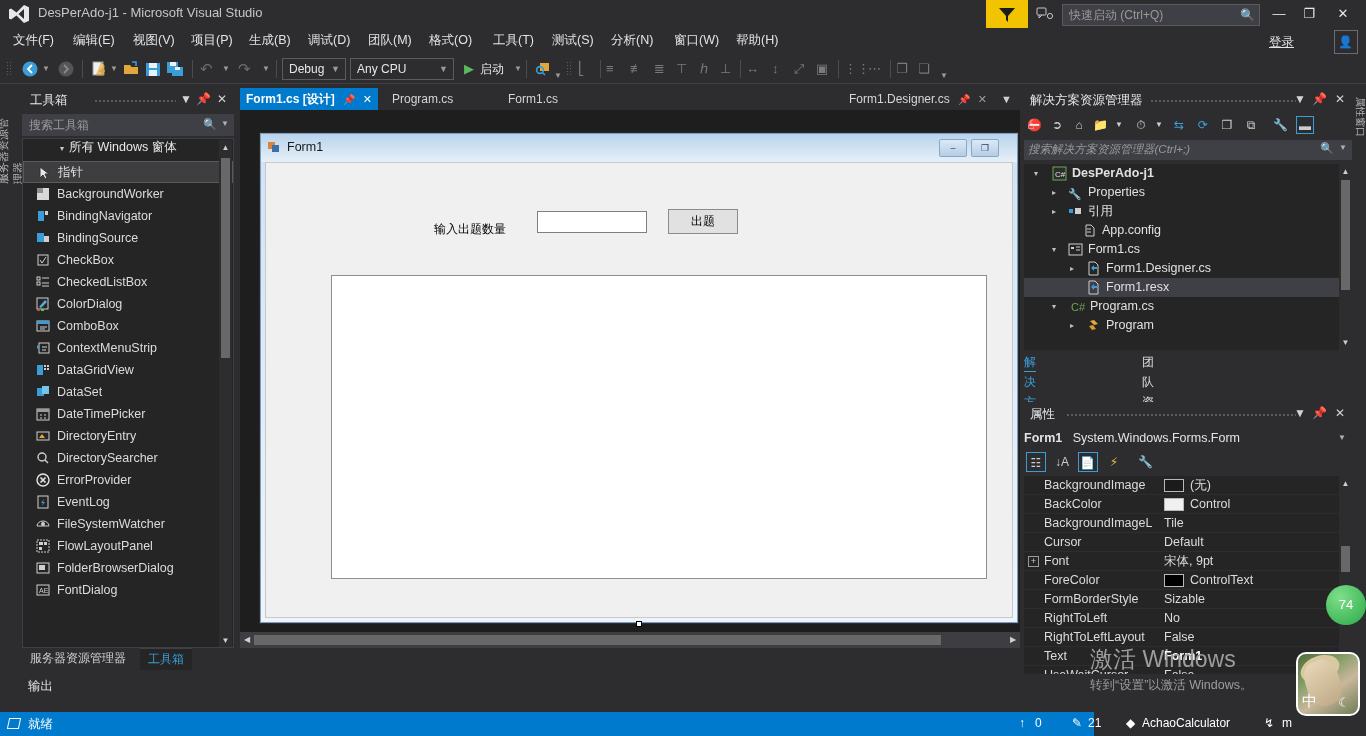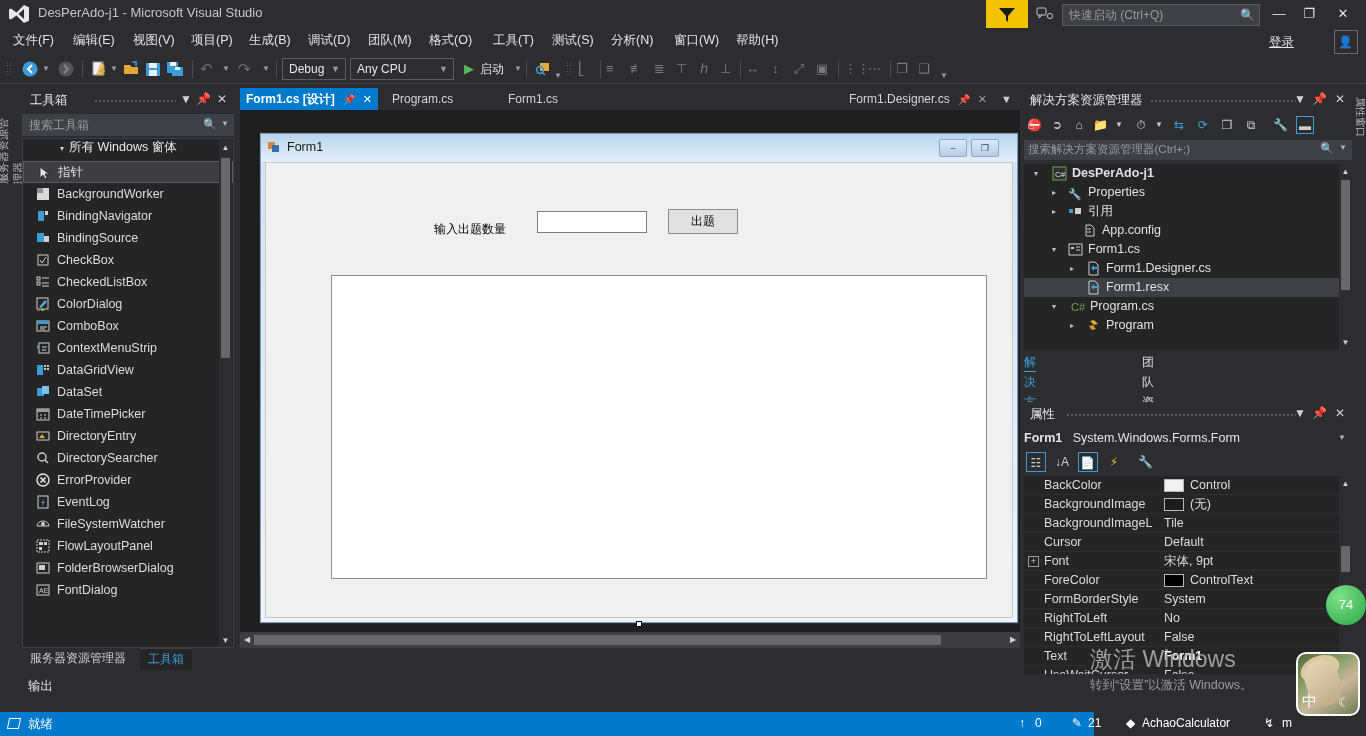--- a/index.html
+++ b/index.html
@@ -123,21 +123,21 @@
   .dz-ar{ position:absolute; top:0; width:14px; height:16px; line-height:16px; text-align:center;
      color:#cfcfcf; font-size:8px; }
 
   
   .solexp{ position:absolute; left:1022px; top:88px; width:332px; height:290px; background:#2d2d30; }
   .se-tools{ position:absolute; left:0; top:24px; width:332px; height:26px; background:#2d2d30; }
   .se-ic{ position:absolute; top:4px; width:18px; height:18px; text-align:center; line-height:18px;
      font-size:12px; color:#cdcdcd; }
   .se-search{ position:absolute; left:2px; top:52px; width:328px; height:20px; background:#3f3f46; }
   .se-search input{ width:292px; height:18px; background:transparent; border:0; outline:0;
-     color:#cfcfcf; font-size:11.5px; padding-left:4px; font-family:inherit; }
+     color:#cfcfcf; font-size:11.5px; padding-left:4px; font-family:inherit;font-style:italic; }
   .se-search input::placeholder{ color:#9a9a9a; }
   .se-tree{ position:absolute; left:2px; top:76px; width:328px; height:186px; background:#252526;
      overflow:hidden; }
   .se-row{ position:relative; height:19px; line-height:19px; font-size:12.5px; color:#e0e0e0; }
   .se-row.sel{ background:#3f3f46; }
   .se-row .tri{ position:absolute; font-size:8px; color:#c0c0c0; }
   .se-row .ic{ position:absolute; width:15px; height:15px; top:2px; }
   .se-row .tx{ position:absolute; }
   .se-row.bold .tx{ font-weight:bold; }
   .se-sb{ position:absolute; right:0; top:0; width:13px; height:186px; background:#2d2d30; }
@@ -714,50 +714,50 @@
     <div class="pr-tools">
       <div class="pr-ic on" style="left:2px">☷</div>
       <div class="pr-ic" style="left:28px">↓A</div>
       <div class="pr-ic on" style="left:54px">📄</div>
       <div class="pr-ic" style="left:80px;color:#e8c341">⚡</div>
       <div class="pr-ic" style="left:112px">🔧</div>
     </div>
 
     <div class="pr-grid">
       <div class="pr-row">
+        <span class="k">BackgroundImage</span>
+        <span class="sw" style="background:#1b1b1b"></span>
+        <span class="v ind">(无)</span>
+      </div>
+      <div class="pr-row">
         <span class="k">BackColor</span>
         <span class="sw" style="background:#f0f0f0"></span>
         <span class="v ind">Control</span>
       </div>
       <div class="pr-row">
-        <span class="k">BackgroundImage</span>
-        <span class="sw" style="background:#1b1b1b"></span>
-        <span class="v ind">(无)</span>
-      </div>
-      <div class="pr-row">
         <span class="k">BackgroundImageLayo</span>
         <span class="v">Tile</span>
       </div>
       <div class="pr-row">
         <span class="k">Cursor</span>
         <span class="v">Default</span>
       </div>
       <div class="pr-row">
         <span class="plus">+</span>
         <span class="k">Font</span>
         <span class="v">宋体, 9pt</span>
       </div>
       <div class="pr-row">
         <span class="k">ForeColor</span>
         <span class="sw" style="background:#000000"></span>
         <span class="v ind">ControlText</span>
       </div>
       <div class="pr-row">
         <span class="k">FormBorderStyle</span>
-        <span class="v">System</span>
+        <span class="v">Sizable</span>
       </div>
       <div class="pr-row">
         <span class="k">RightToLeft</span>
         <span class="v">No</span>
       </div>
       <div class="pr-row">
         <span class="k">RightToLeftLayout</span>
         <span class="v">False</span>
       </div>
       <div class="pr-row">

